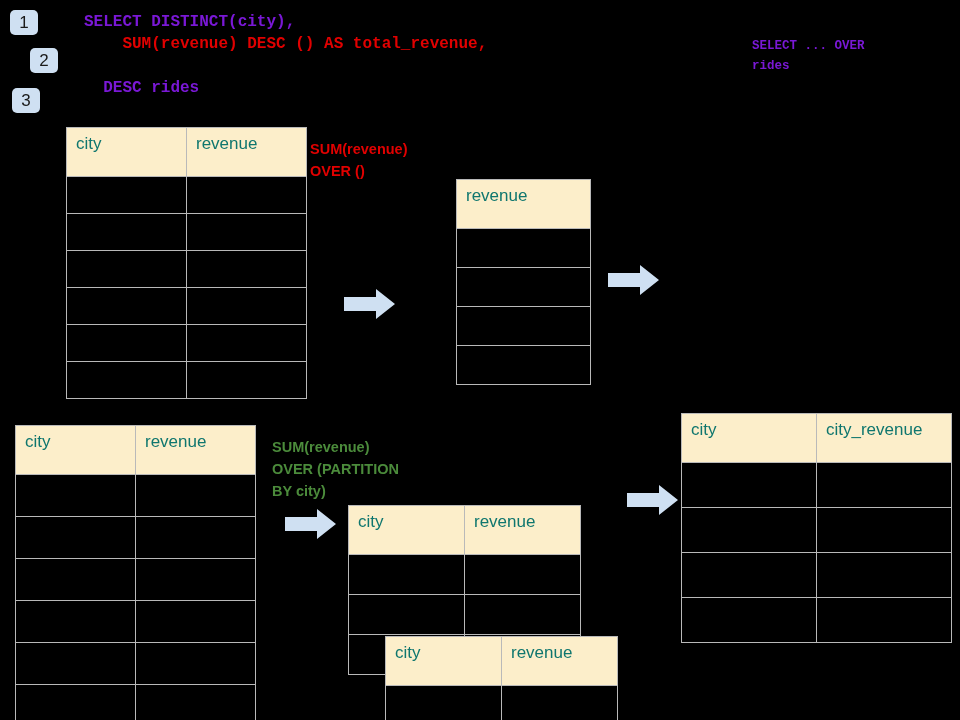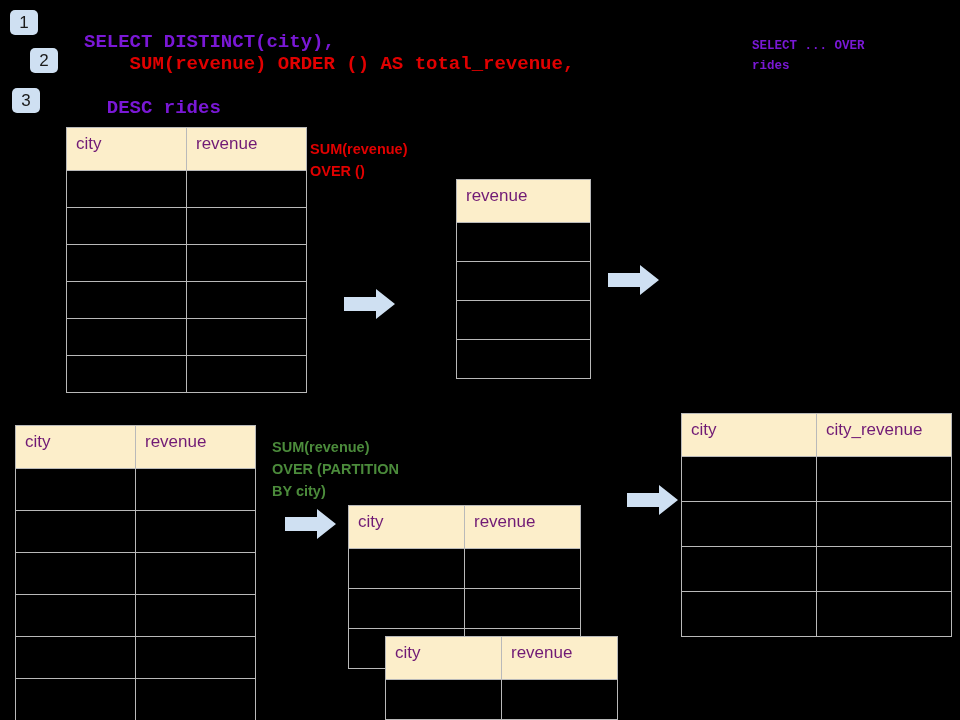--- a/index.html
+++ b/index.html
@@ -29,26 +29,25 @@
     text-align: center;
     width: 28px;
     height: 25px;
     box-sizing: border-box;
   }
 
   
   .code {
     position: absolute;
     font-family: "Liberation Mono", "DejaVu Sans Mono", monospace;
-    font-size: 19px;
+    font-size: 16px;
     font-weight: bold;
     line-height: 22px;
     white-space: pre;
     letter-spacing: 0px;
-    margin-top: 20px;
   }
   .c-purple { color: #7a18d6; }
   .c-red    { color: #e10000; }
   .c-green  { color: #4b8b3b; }
 
   .code-side {
     position: absolute;
     font-family: "Liberation Mono", "DejaVu Sans Mono", monospace;
     font-size: 12.5px;
     font-weight: bold;
@@ -77,46 +76,46 @@
     background: #000000;
   }
   .tbl td, .tbl th {
     border: 1px solid #b9b9b9;
     padding: 0;
     margin: 0;
     background: #000000;
   }
   .tbl th {
     background: #fceeca;
-    color: #701a75;
+    color: #0f766e;
     font-family: "Liberation Sans", sans-serif;
     font-weight: normal;
     font-size: 17px;
     text-align: left;
-    padding: 6px 0 16px 9px;
+    padding: 6px 0 22px 9px;
     height: 22px;
     box-sizing: border-box;
   }
 
   
   .arrow {
     position: absolute;
   }
 </style>
 </head>
 <body>
 
 <div id="canvas">
 
   <div class="badge" style="left:10px; top:10px;">1</div>
   <div class="badge" style="left:30px; top:48px;">2</div>
   <div class="badge" style="left:12px; top:88px;">3</div>
 
   <div class="code c-purple" style="left:84px; top:11px;">SELECT DISTINCT(city),</div>
-  <div class="code c-red" style="left:84px; top:33px;">    SUM(revenue) ORDER () AS total_revenue,</div>
+  <div class="code c-red" style="left:84px; top:33px;">    SUM(revenue) DESC () AS total_revenue,</div>
   <div class="code c-purple" style="left:84px; top:77px;">  DESC rides</div>
 
   <div class="code-side" style="left:752px; top:36px;">SELECT ... OVER</div>
   <div class="code-side" style="left:752px; top:56px;text-align:right;">rides</div>
 
   <div class="annot annot-red" style="left:310px; top:138px;">SUM(revenue)
 OVER ()</div>
   <div class="annot annot-green" style="left:272px; top:436px;">SUM(revenue)
 OVER (PARTITION
 BY city)</div>

